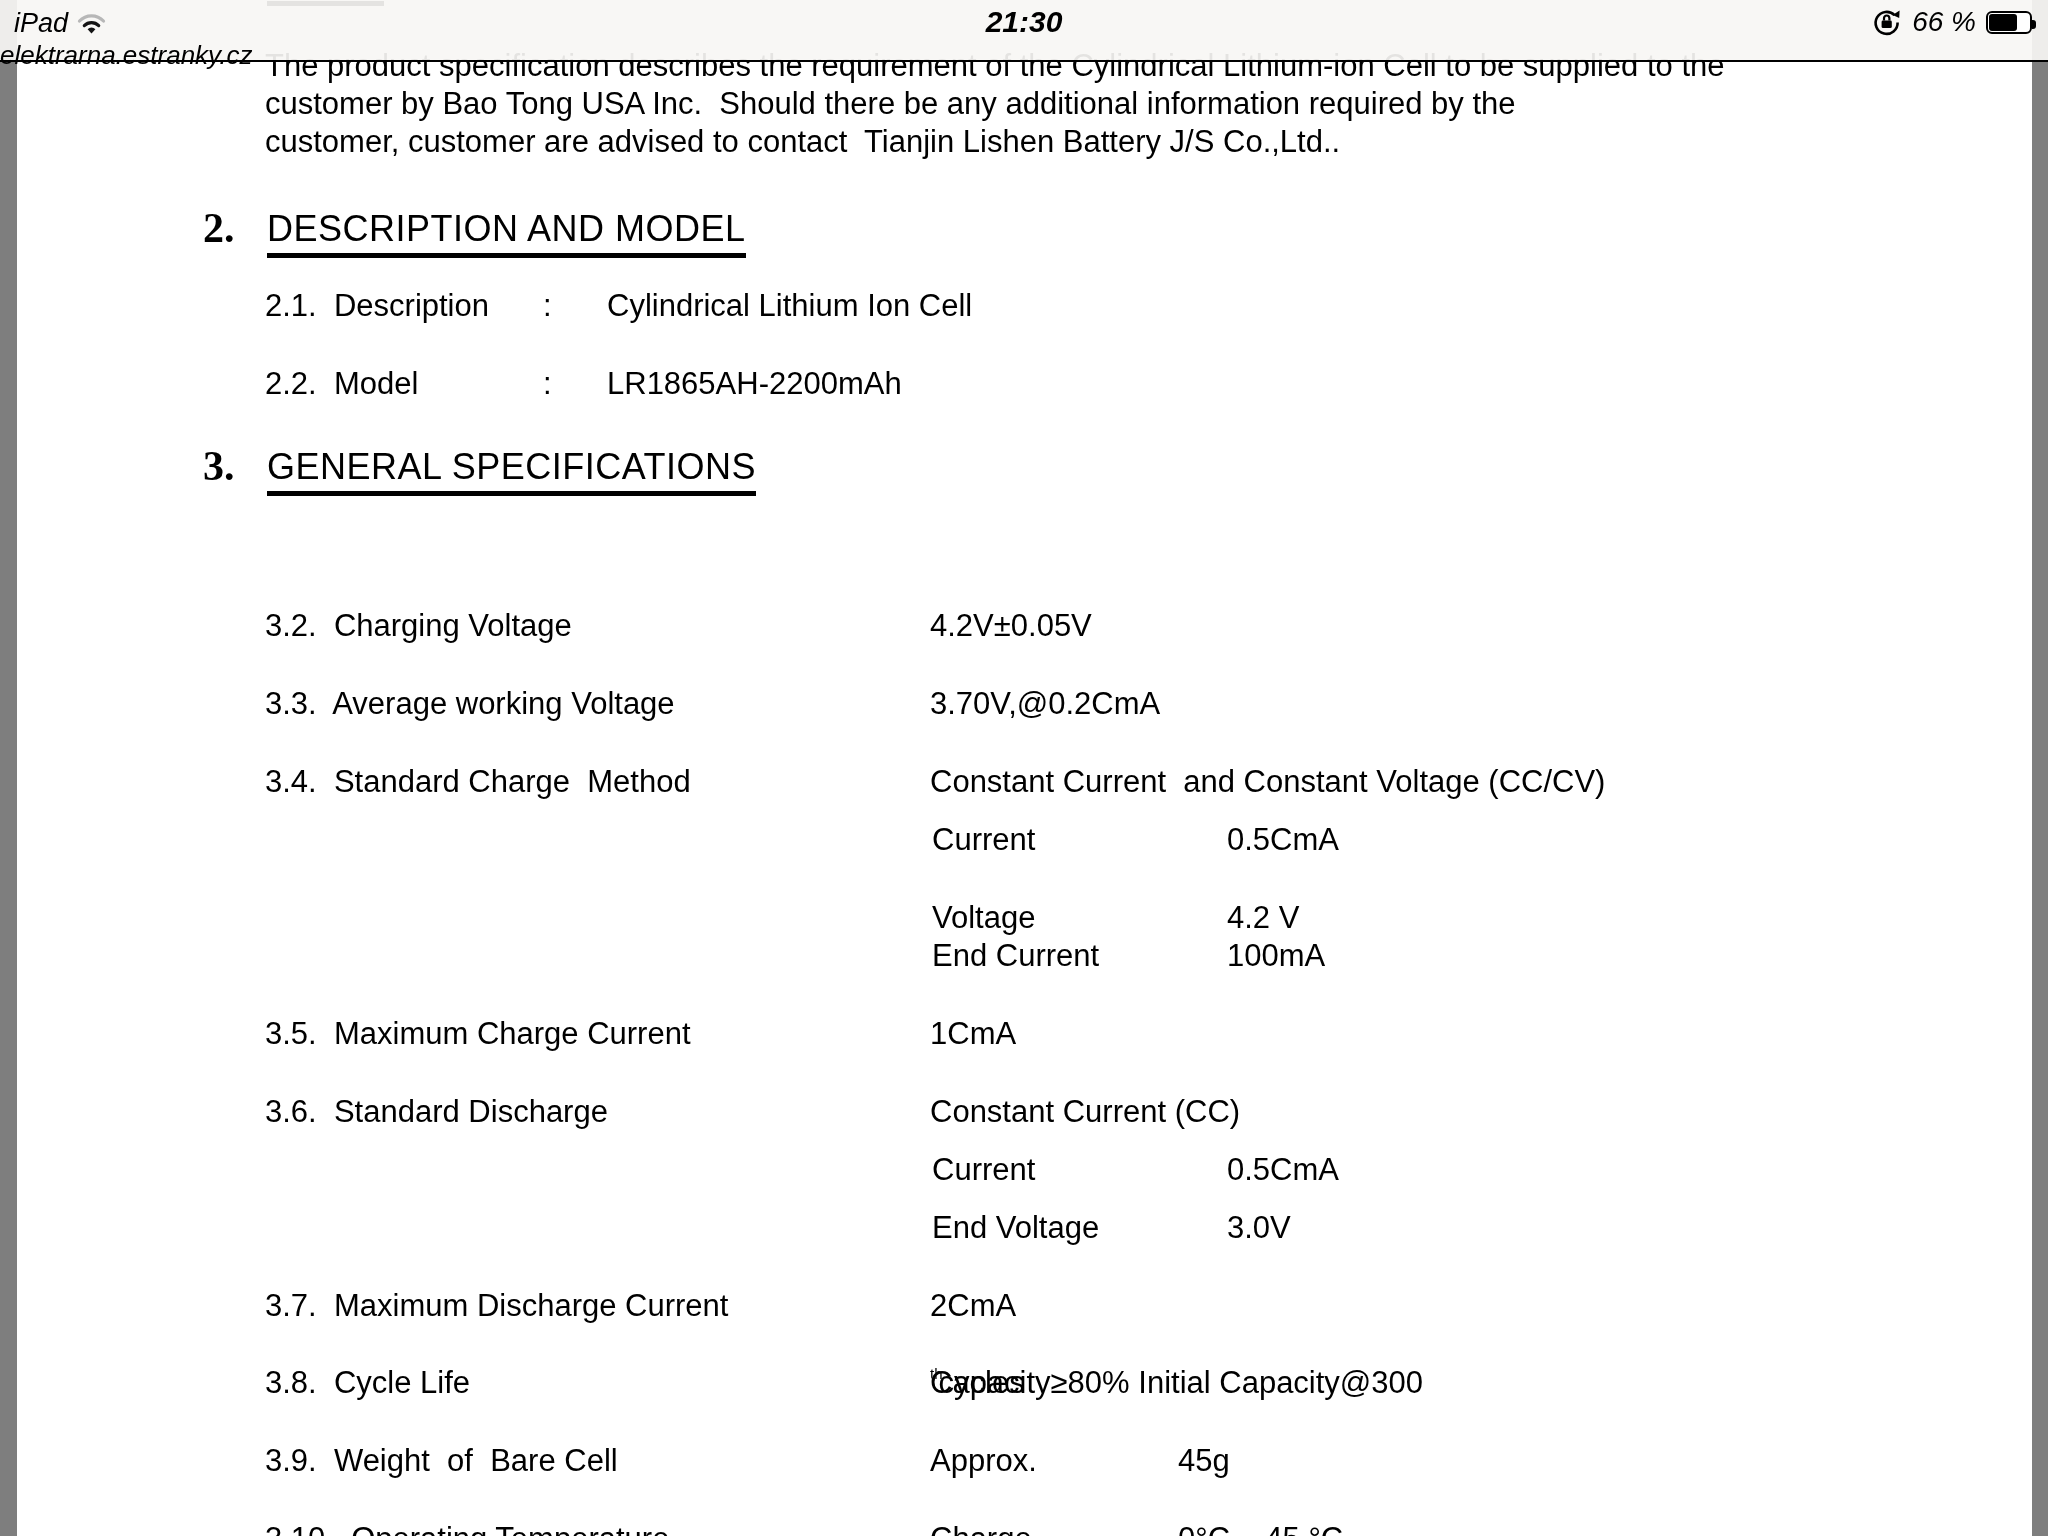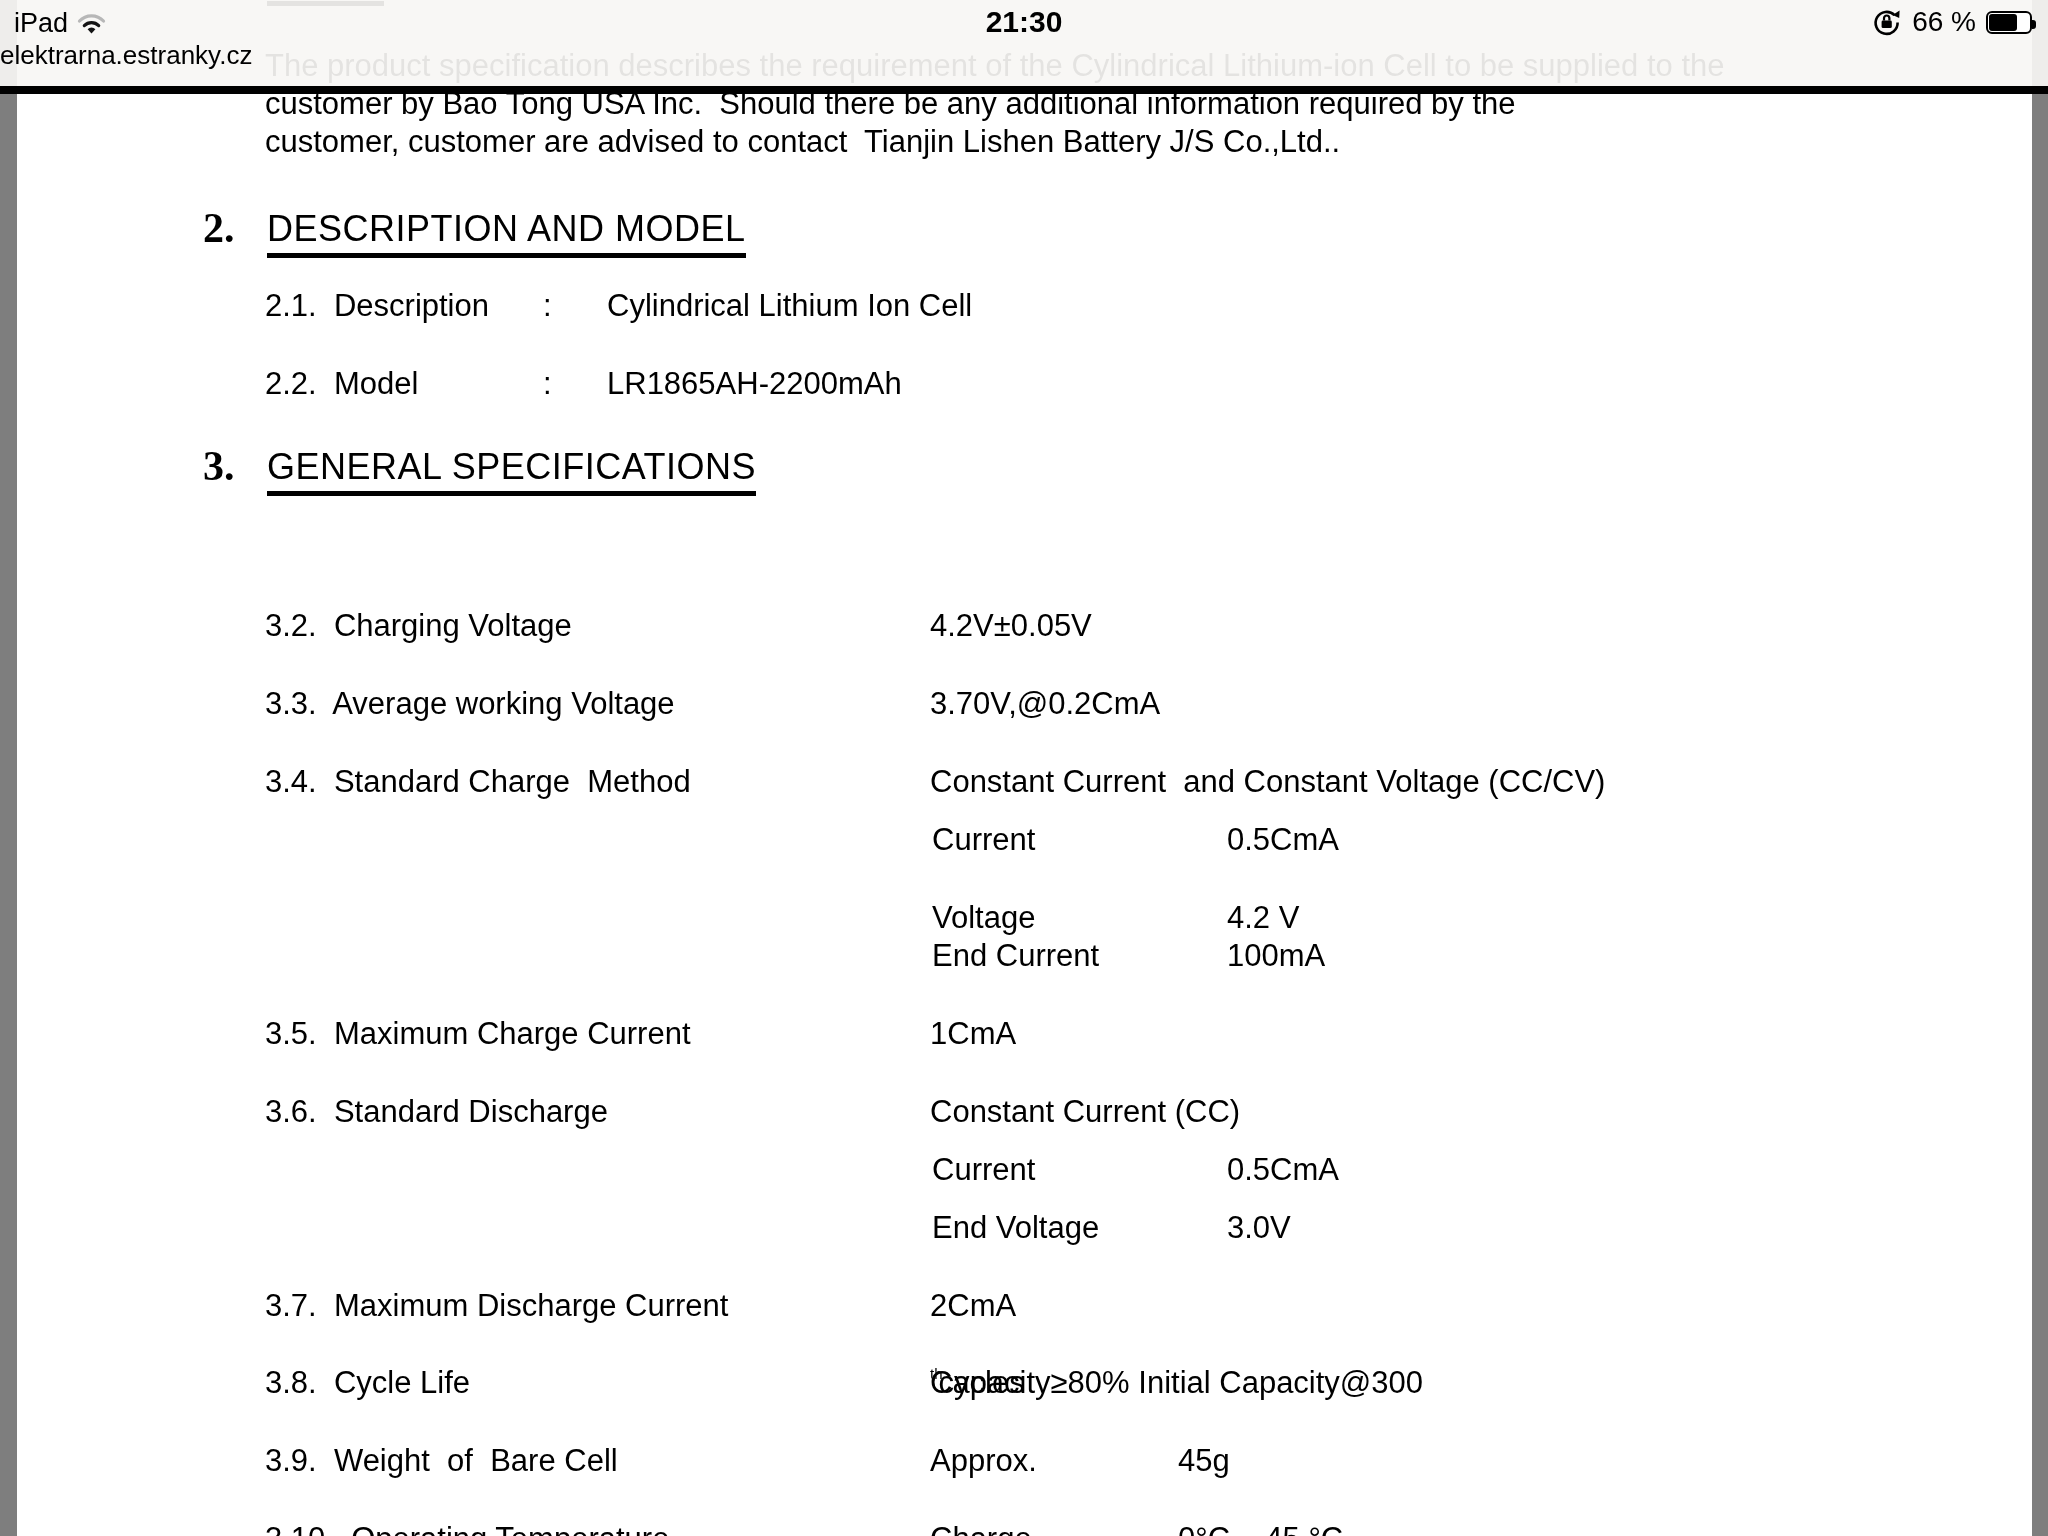--- a/index.html
+++ b/index.html
@@ -60,23 +60,24 @@
   .r11 { top:1288px; } .r12 { top:1365px; } .r13 { top:1443px; } .r14 { top:1521px; }
   .sp-label { left:265px; }
   .sp-value { left:930px; }
   .sp-value2 { left:1178px; }
   .sub-label { left:932px; }
   .sub-value { left:1227px; }
   .sup { font-size:15px; vertical-align:super; }
 
   
   .statusbar {
-    position:absolute; left:0; top:0; width:2048px; height:94px; z-index:10;
+    position:absolute; left:0; top:0; width:2048px; height:62px; z-index:10;
     background:rgba(247,246,244,0.92);
-    border-bottom:8px solid #000000;
+    border-bottom:2px solid #000000;
+    font-style:italic;
   }
   .sb-left {
     position:absolute; left:14px; top:8px; display:flex; align-items:center; gap:9px;
     font-size:27px;
   }
   .sb-time {
     position:absolute; left:0; right:0; top:5px; text-align:center;
     font-size:30px; font-weight:bold;
   }
   .sb-url {

